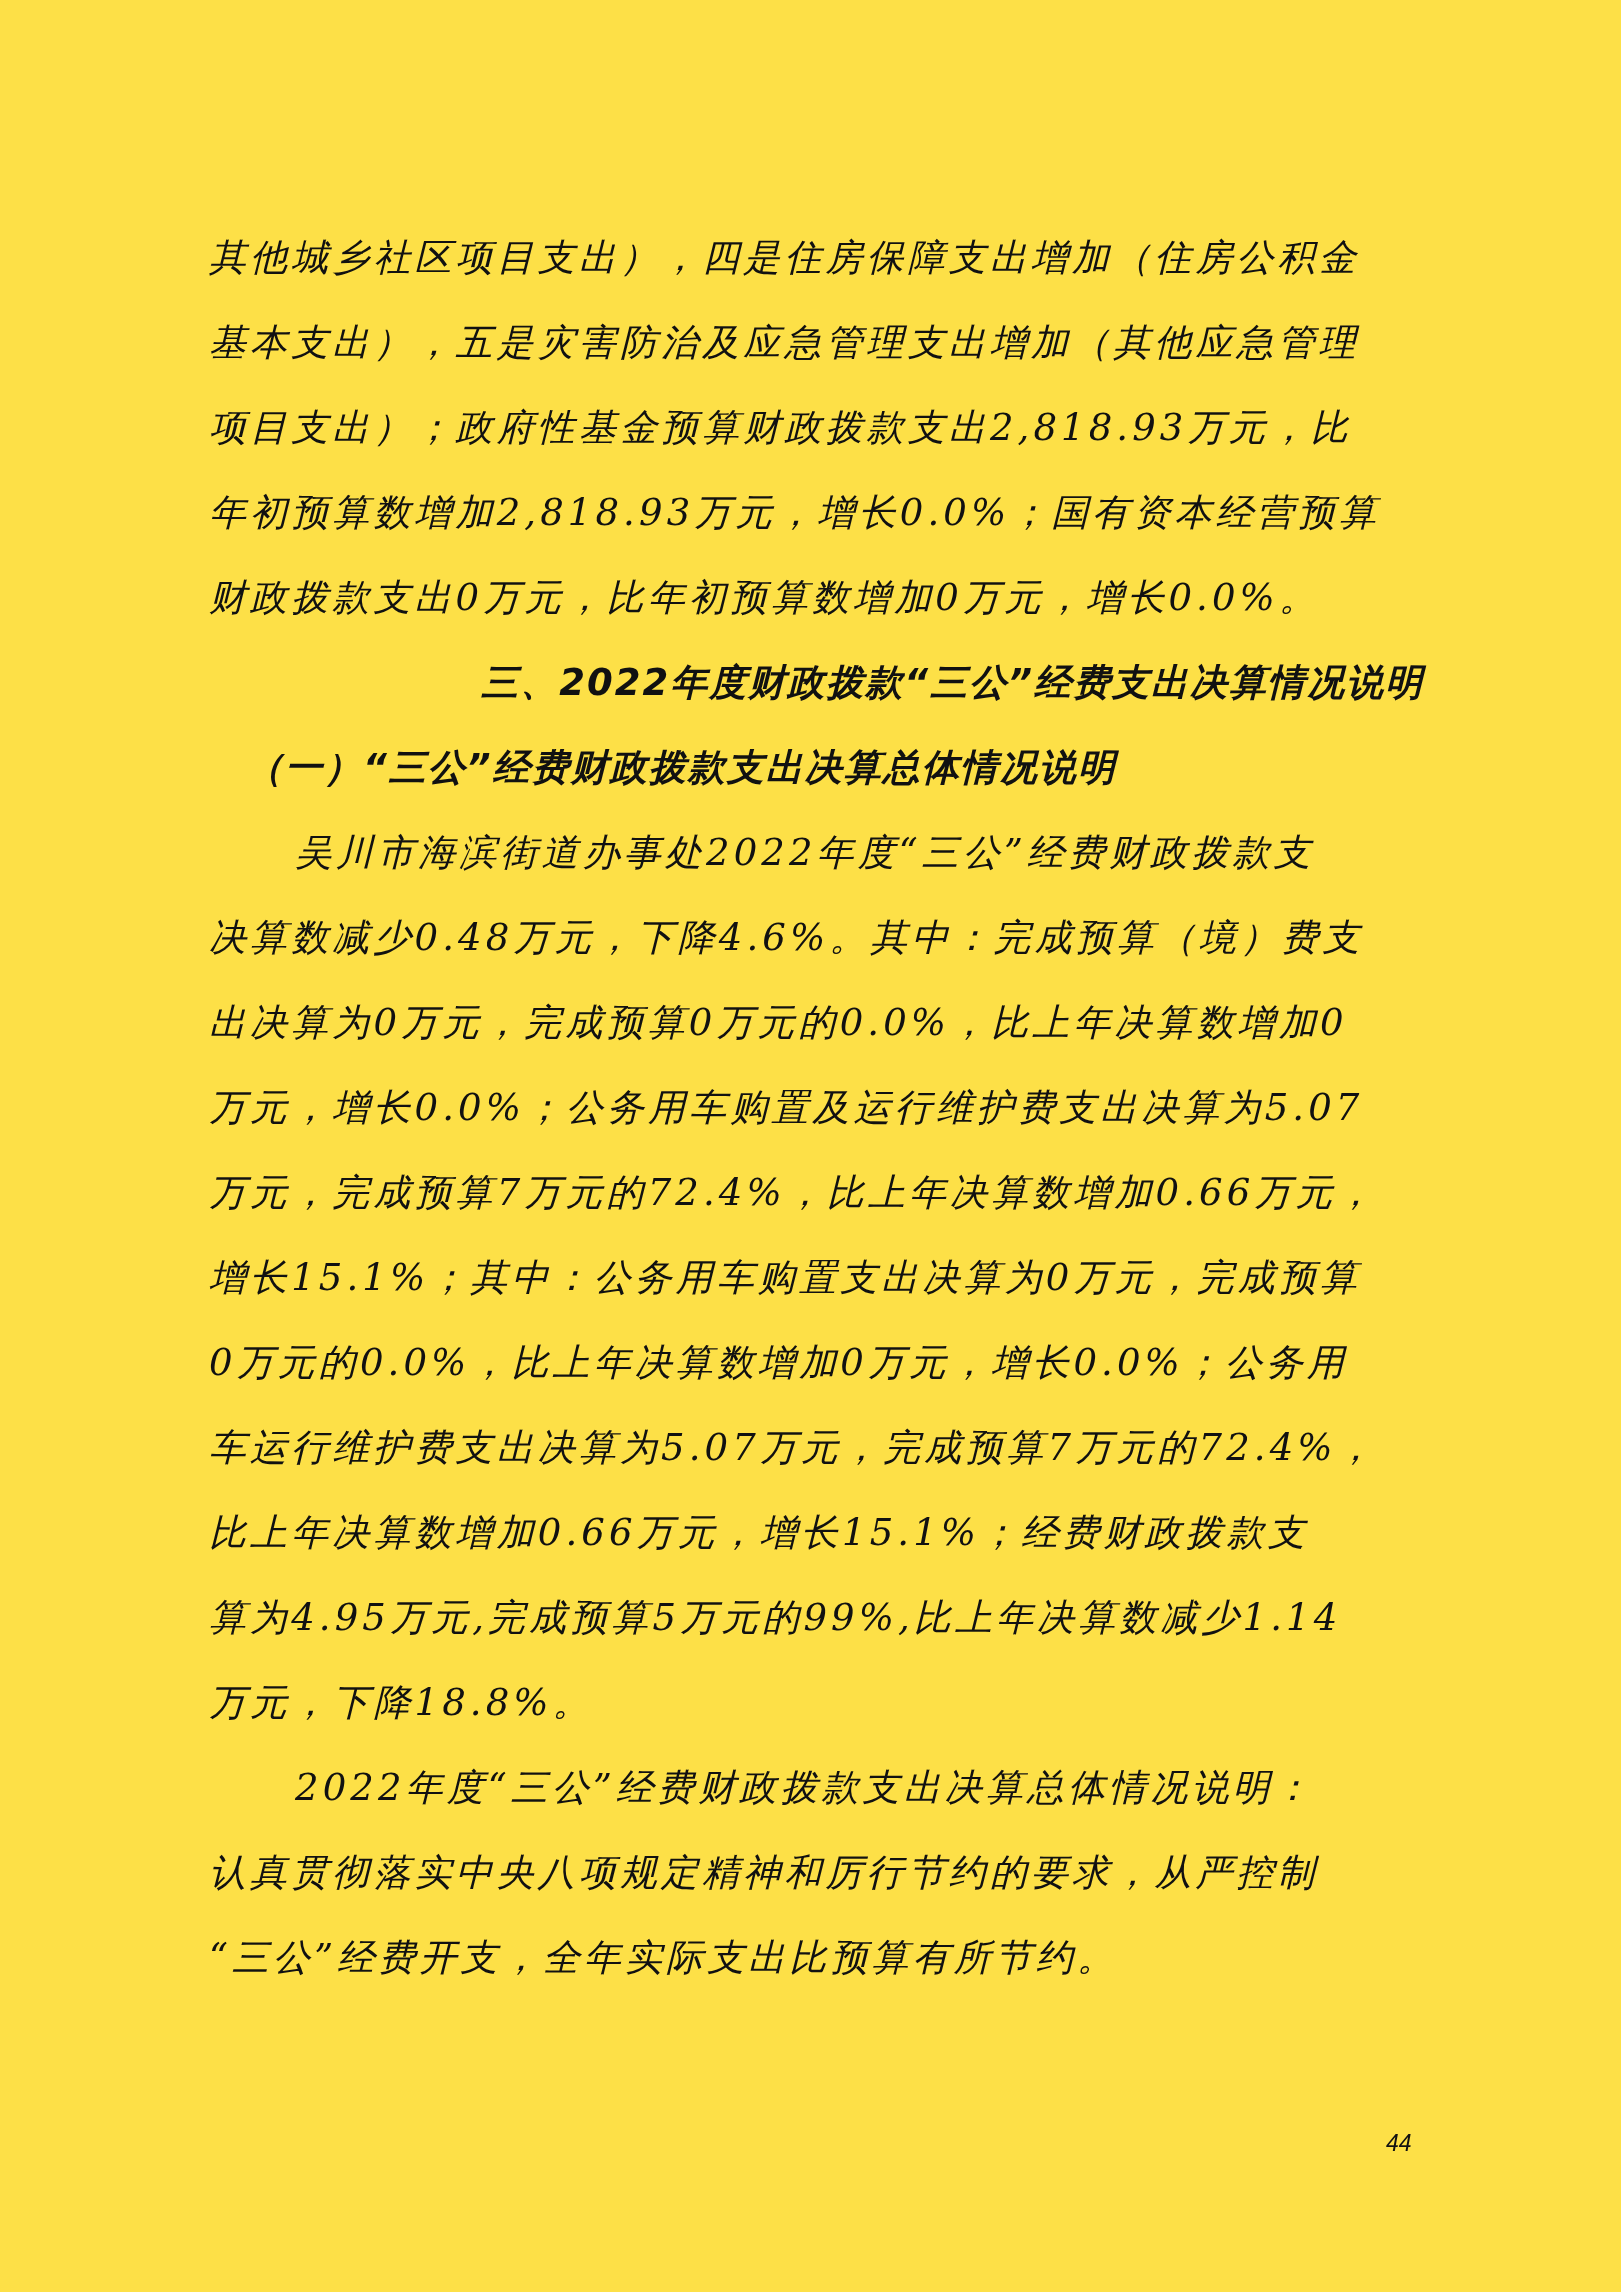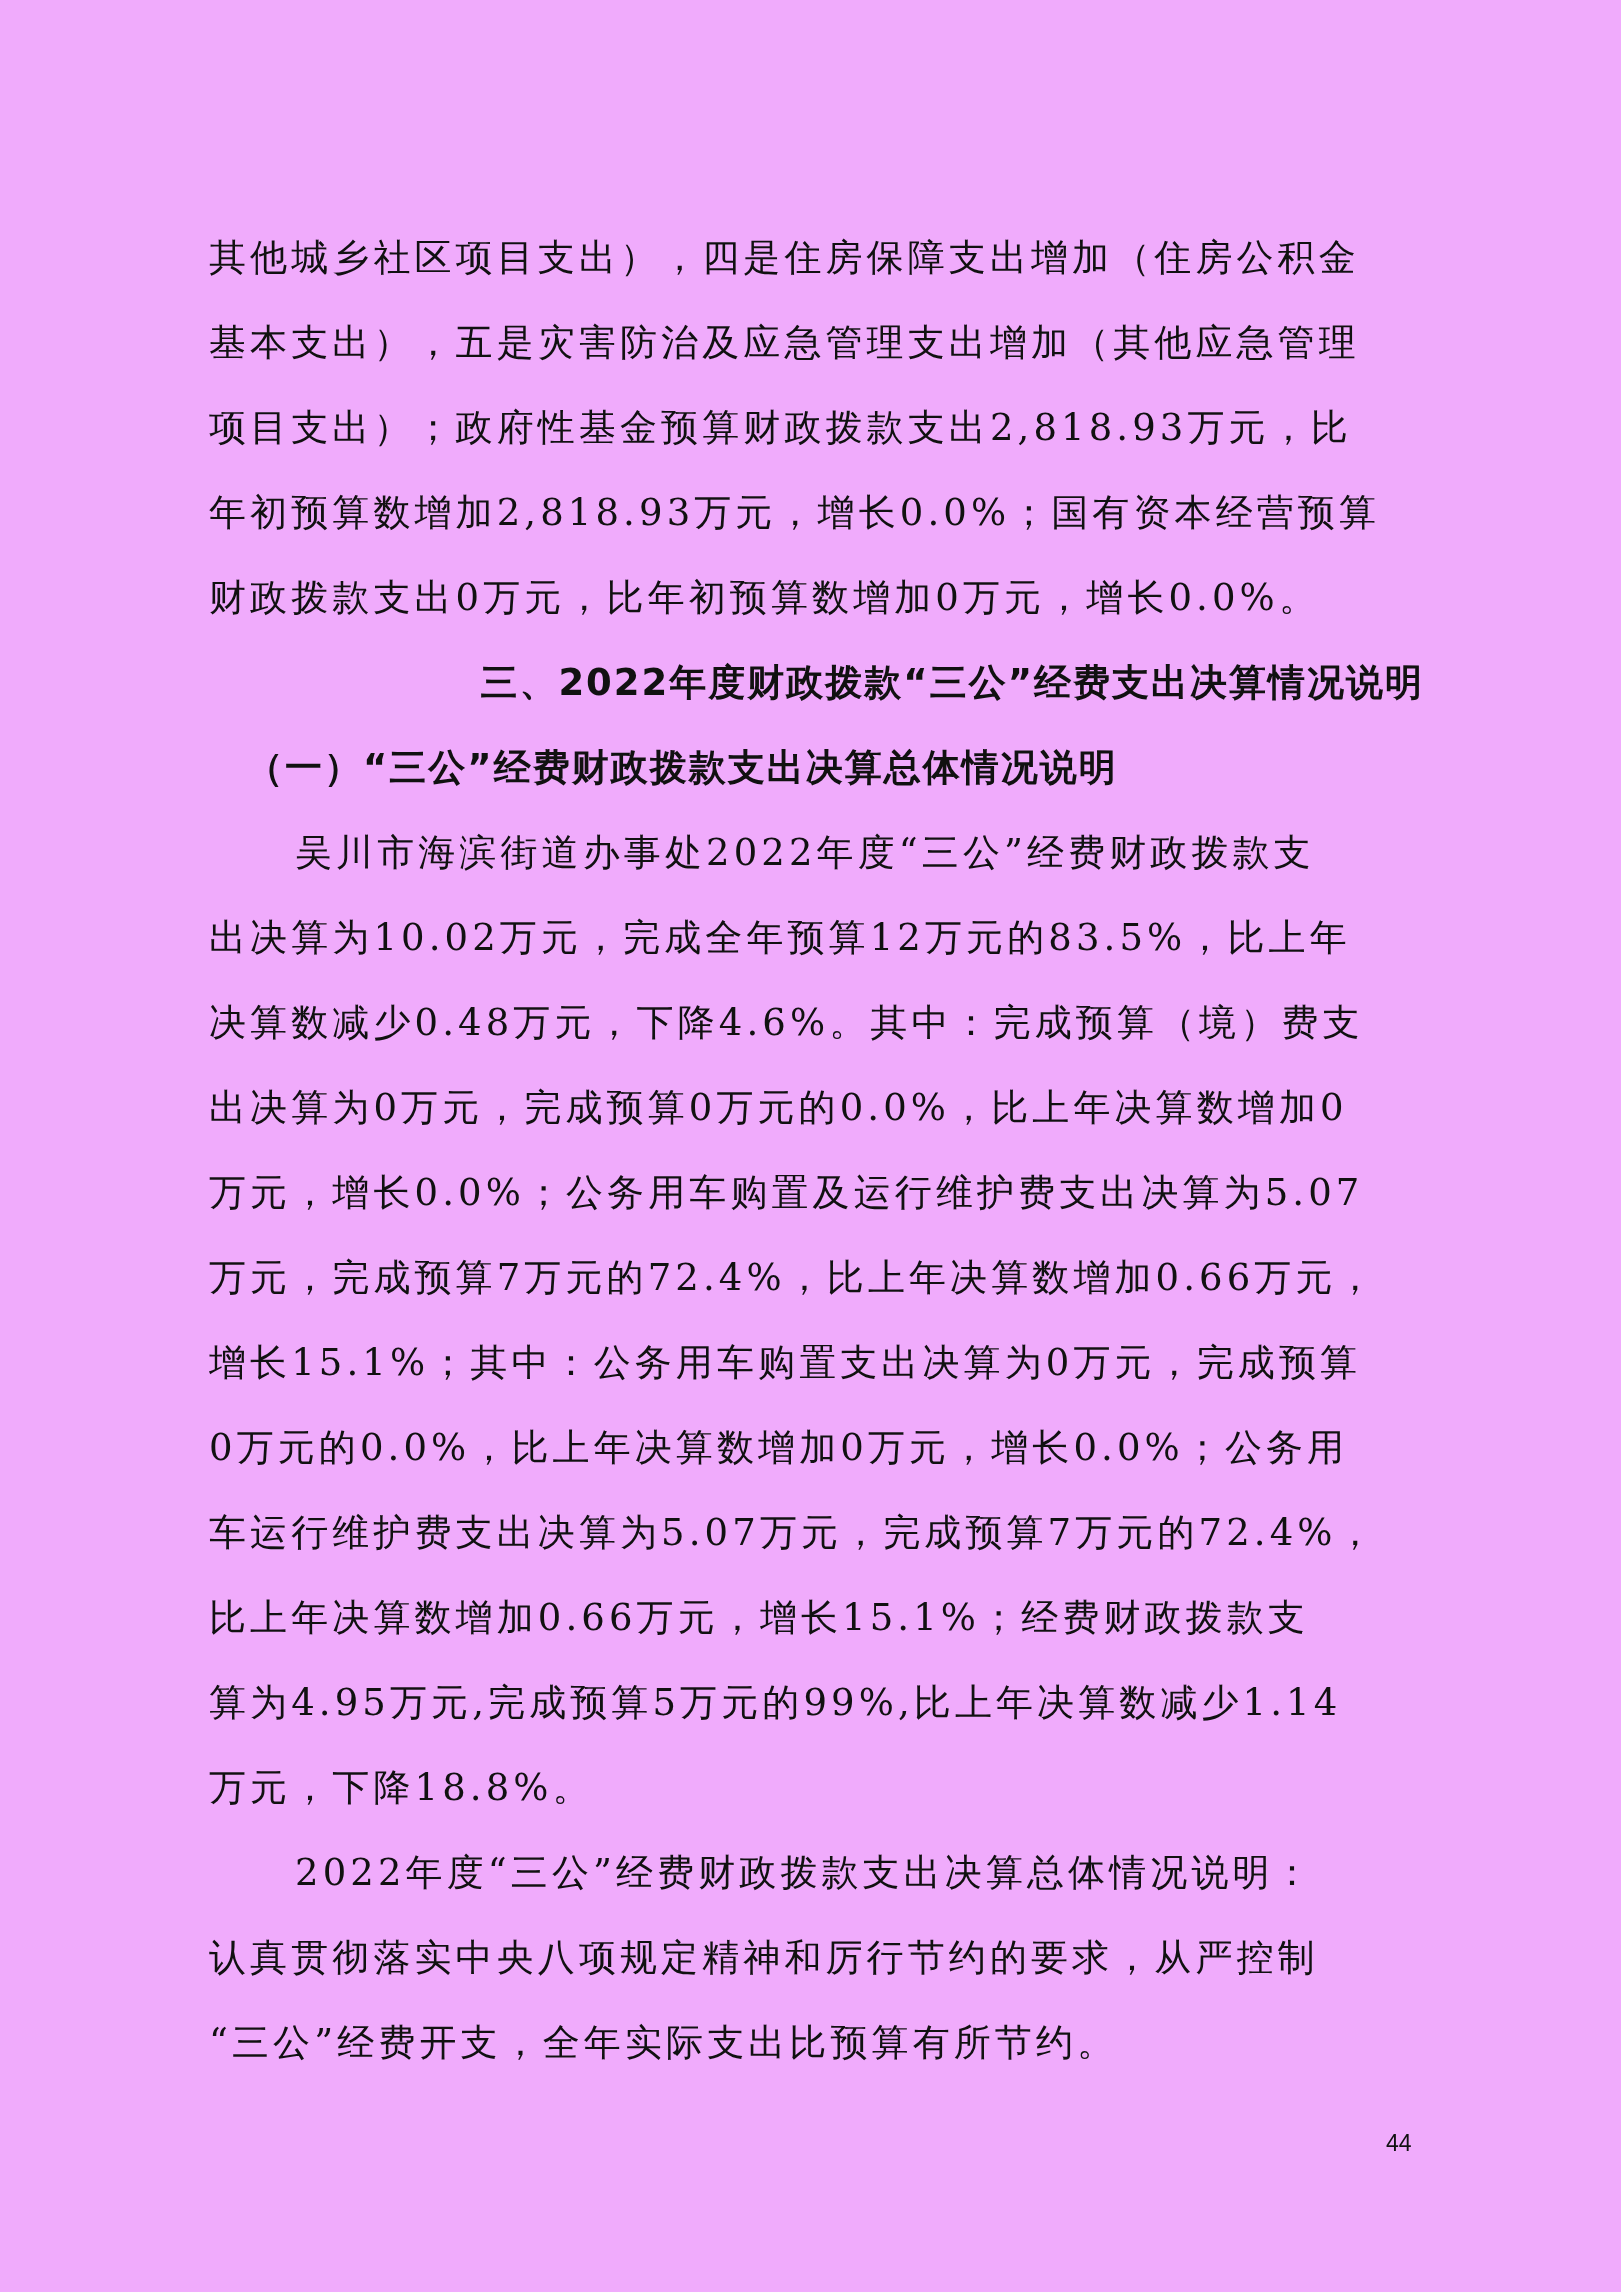--- a/index.html
+++ b/index.html
@@ -1,17 +1,17 @@
 <!DOCTYPE html>
 <html><head>
 <meta charset="utf-8">
 <style>
   html, body { margin: 0; padding: 0; background: #ffffff; }
   body { width: 1621px; height: 2293px; position: relative; overflow: hidden; }
-  .page { position: absolute; left: 0; top: 0; width: 1621px; height: 2293px; background: #f0abfc; }
+  .page { position: absolute; left: 0; top: 0; width: 1621px; height: 2293px; background: #fde047; font-style: italic; }
   .content { position: absolute; left: 209px; top: 215px; width: 1215px; }
   .line {
     height: 85px; line-height: 85px; white-space: nowrap;
     font-family: "DejaVu Serif", "Liberation Serif", serif;
     font-size: 37px; color: #111111; letter-spacing: 4.1px;
   }
   .line.indent { padding-left: 86px; }
   .line.h1 { padding-left: 29px; font-family: "DejaVu Sans", "Liberation Sans", sans-serif; font-weight: bold; letter-spacing: 2px; text-align: right; }
   .line.h2 { padding-left: 37px; font-family: "DejaVu Sans", "Liberation Sans", sans-serif; font-weight: bold; letter-spacing: 2px; }
   .page-number {
@@ -28,21 +28,20 @@
       <div class="line">其他城乡社区项目支出），四是住房保障支出增加（住房公积金</div>
       <div class="line">基本支出），五是灾害防治及应急管理支出增加（其他应急管理</div>
       <div class="line">项目支出）；政府性基金预算财政拨款支出2,818.93万元，比</div>
       <div class="line">年初预算数增加2,818.93万元，增长0.0%；国有资本经营预算</div>
       <div class="line">财政拨款支出0万元，比年初预算数增加0万元，增长0.0%。</div>
     </div>
     <div class="line h1">三、2022年度财政拨款“三公”经费支出决算情况说明</div>
     <div class="line h2">（一）“三公”经费财政拨款支出决算总体情况说明</div>
     <div>
       <div class="line indent">吴川市海滨街道办事处2022年度“三公”经费财政拨款支</div>
-      <div class="line">出决算为10.02万元，完成全年预算12万元的83.5%，比上年</div>
       <div class="line">决算数减少0.48万元，下降4.6%。其中：完成预算（境）费支</div>
       <div class="line">出决算为0万元，完成预算0万元的0.0%，比上年决算数增加0</div>
       <div class="line">万元，增长0.0%；公务用车购置及运行维护费支出决算为5.07</div>
       <div class="line">万元，完成预算7万元的72.4%，比上年决算数增加0.66万元，</div>
       <div class="line">增长15.1%；其中：公务用车购置支出决算为0万元，完成预算</div>
       <div class="line">0万元的0.0%，比上年决算数增加0万元，增长0.0%；公务用</div>
       <div class="line">车运行维护费支出决算为5.07万元，完成预算7万元的72.4%，</div>
       <div class="line">比上年决算数增加0.66万元，增长15.1%；经费财政拨款支</div>
       <div class="line">算为4.95万元,完成预算5万元的99%,比上年决算数减少1.14</div>
       <div class="line">万元，下降18.8%。</div>

